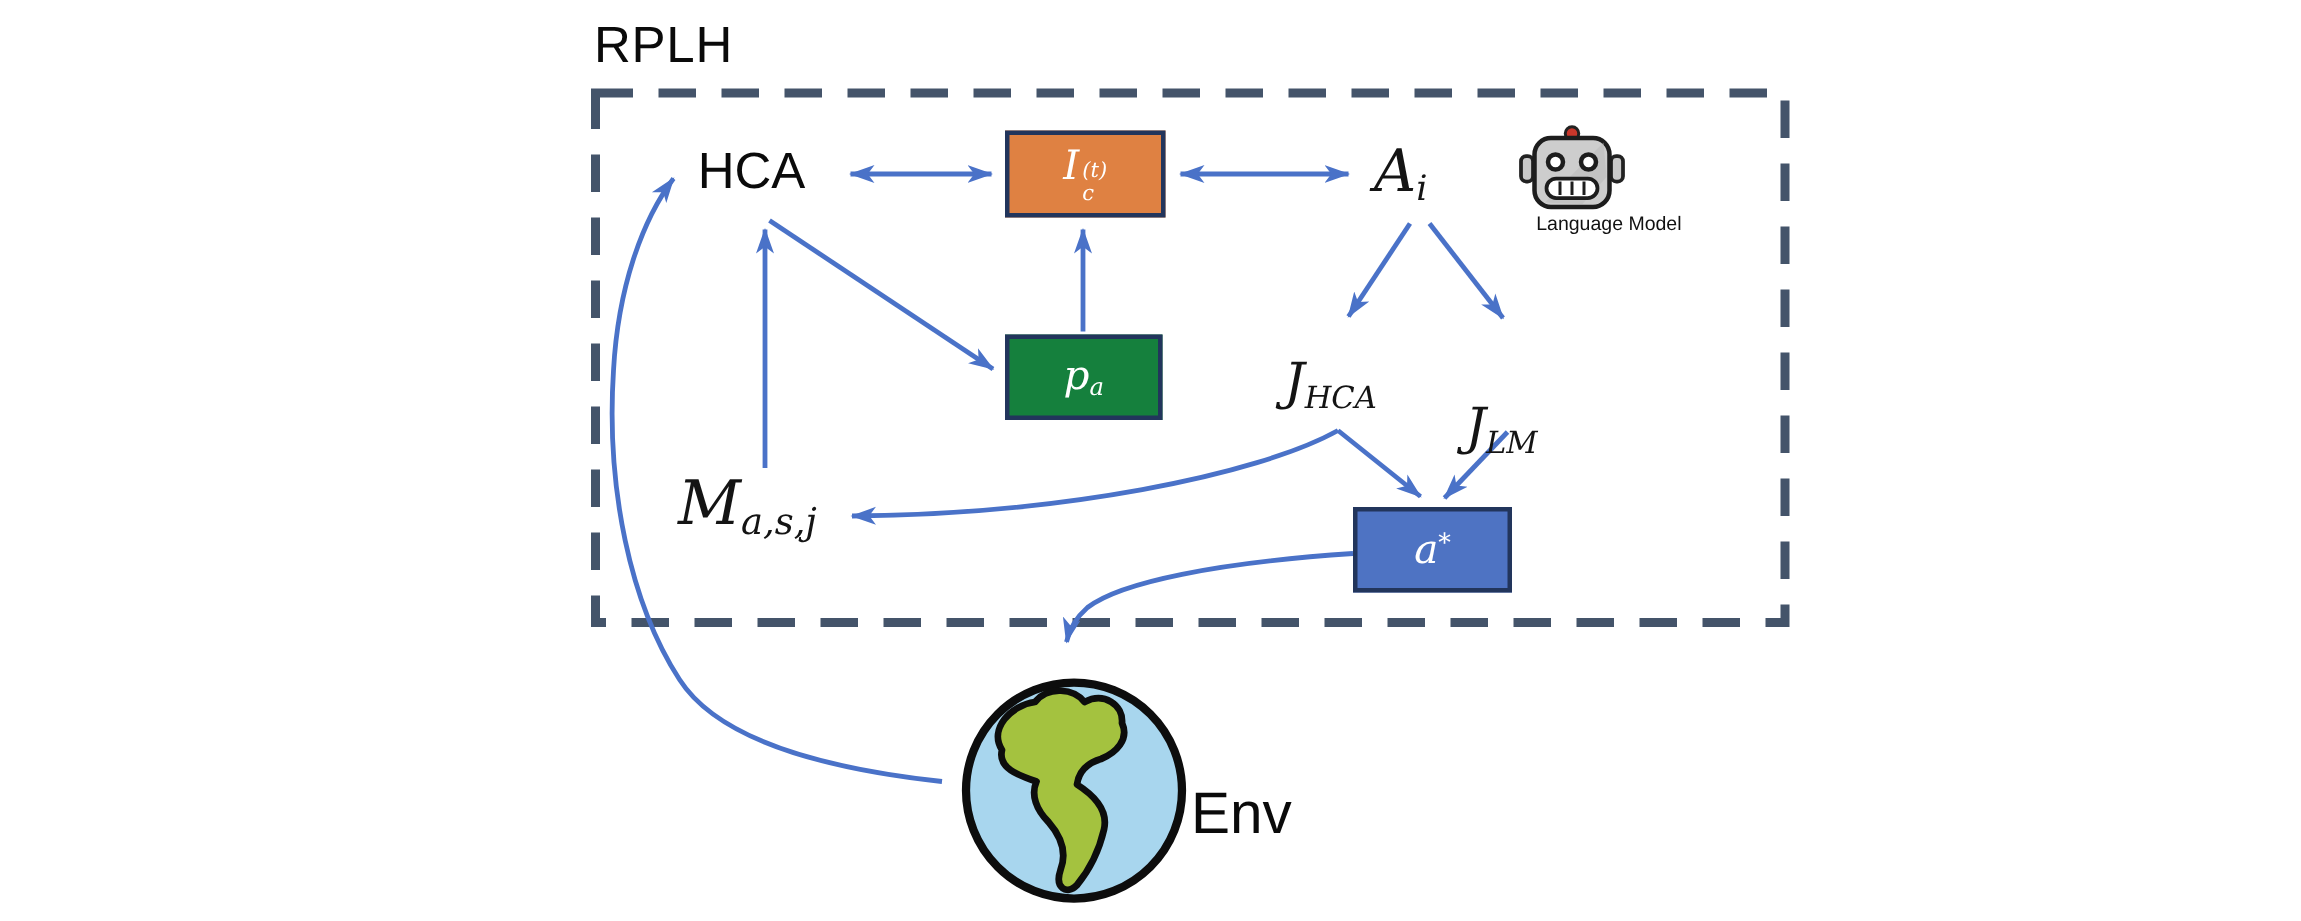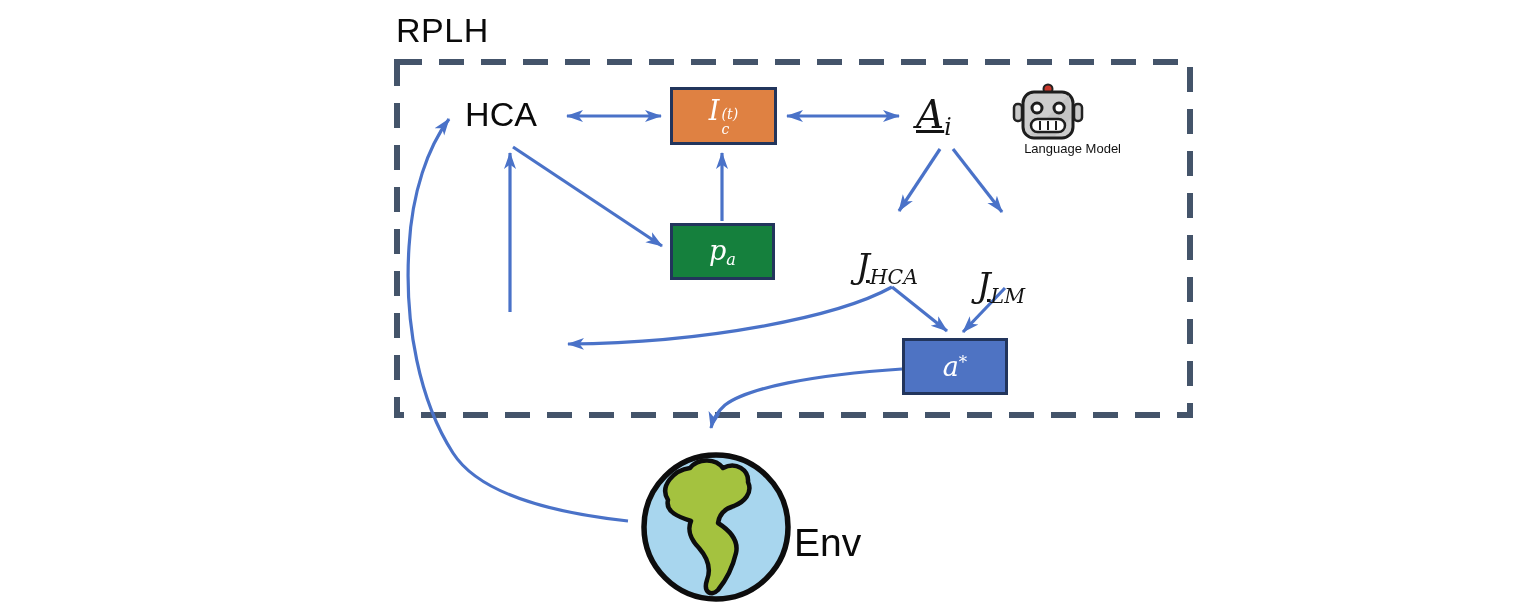--- a/index.html
+++ b/index.html
@@ -13,25 +13,25 @@
   
   .sans-label { color:#0a0a0a; font-weight:500; white-space:nowrap; }
   #rplh  { left:396px; top:11px;  font-size:34px; letter-spacing:0.5px; }
   #hca   { left:451px; top:95px;  width:100px; text-align:center; font-size:34px; }
   #env   { left:794px; top:497px; font-size:39px;margin-top:24px; }
   #lm-label { left:975px; top:141px; width:146px; text-align:right;
               font-size:13px; font-weight:400; color:#111; }
 
   
   .math { font-family:"DejaVu Serif","Liberation Serif",serif; font-style:italic;
-          color:#141414; white-space:nowrap;text-decoration:underline; }
+          color:#141414; white-space:nowrap; }
   .msub { font-size:0.60em; font-style:italic; vertical-align:-0.28em; letter-spacing:0; }
   .msup { font-size:0.62em; font-style:italic; vertical-align:0.45em; }
   #ai    { left:916px; top:92px;  font-size:39px; }
-  #jhca  { left:841px; top:246px; width:92px; text-align:center; font-size:34px; }
+  #jhca  { left:841px; top:235px; width:92px; text-align:center; font-size:34px; }
   #jlm   { left:962px; top:233px; width:78px; text-align:center; font-size:34px;margin-top:32px; }
   #mem   { left:452px; top:311px; font-size:41px; }
 
   
   .node-box { display:flex; align-items:center; justify-content:center;
               box-sizing:border-box; border:3px solid #22355C;
               font-family:"DejaVu Serif","Liberation Serif",serif; font-style:italic;
               color:#ffffff; }
   #ic-box    { left:670px; top:87px;  width:107px; height:58px; background:#DF8142; font-size:27px; }
   #pa-box    { left:670px; top:223px; width:105px; height:57px; background:#15803d; font-size:27px; }
@@ -137,20 +137,23 @@
   </div>
 
   <div id="jhca" class="abs math">
     <span>J</span><span class="msub">HCA</span>
   </div>
 
   <div id="jlm" class="abs math">
     <span>J</span><span class="msub">LM</span>
   </div>
 
+  <div id="mem" class="abs math">
+    <span>M</span><span class="msub">a,s,j</span>
+  </div>
 
   <div id="astar-box" class="abs node-box">
     <span><span>a</span><span class="msup">*</span></span>
   </div>
 
   <div id="env" class="abs sans-label">Env</div>
 
 </div>
 
 </body></html>

